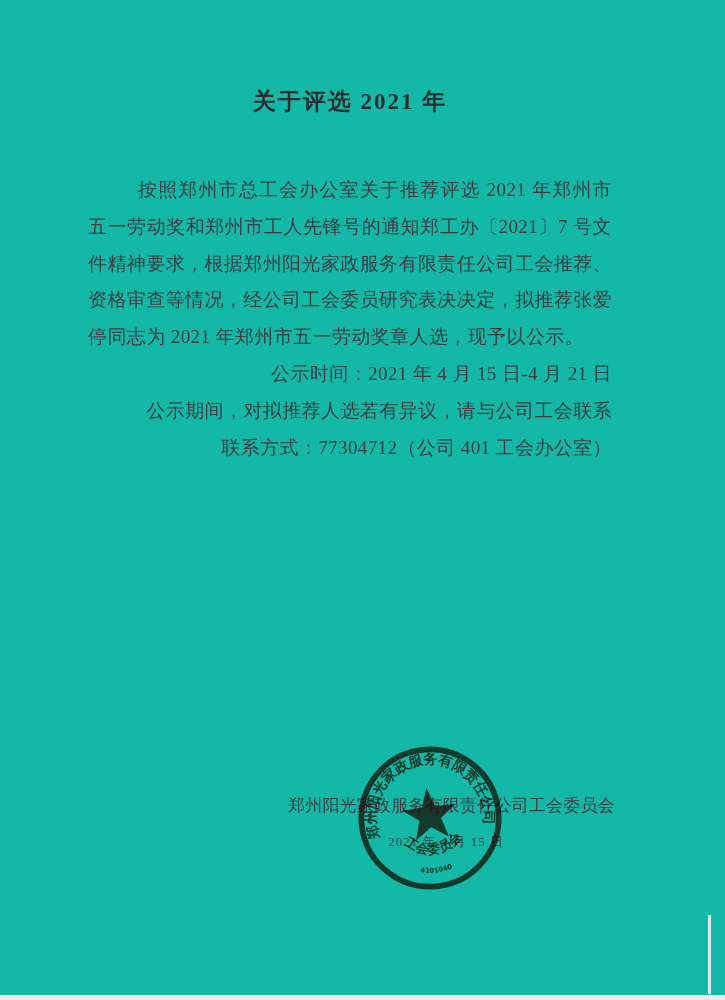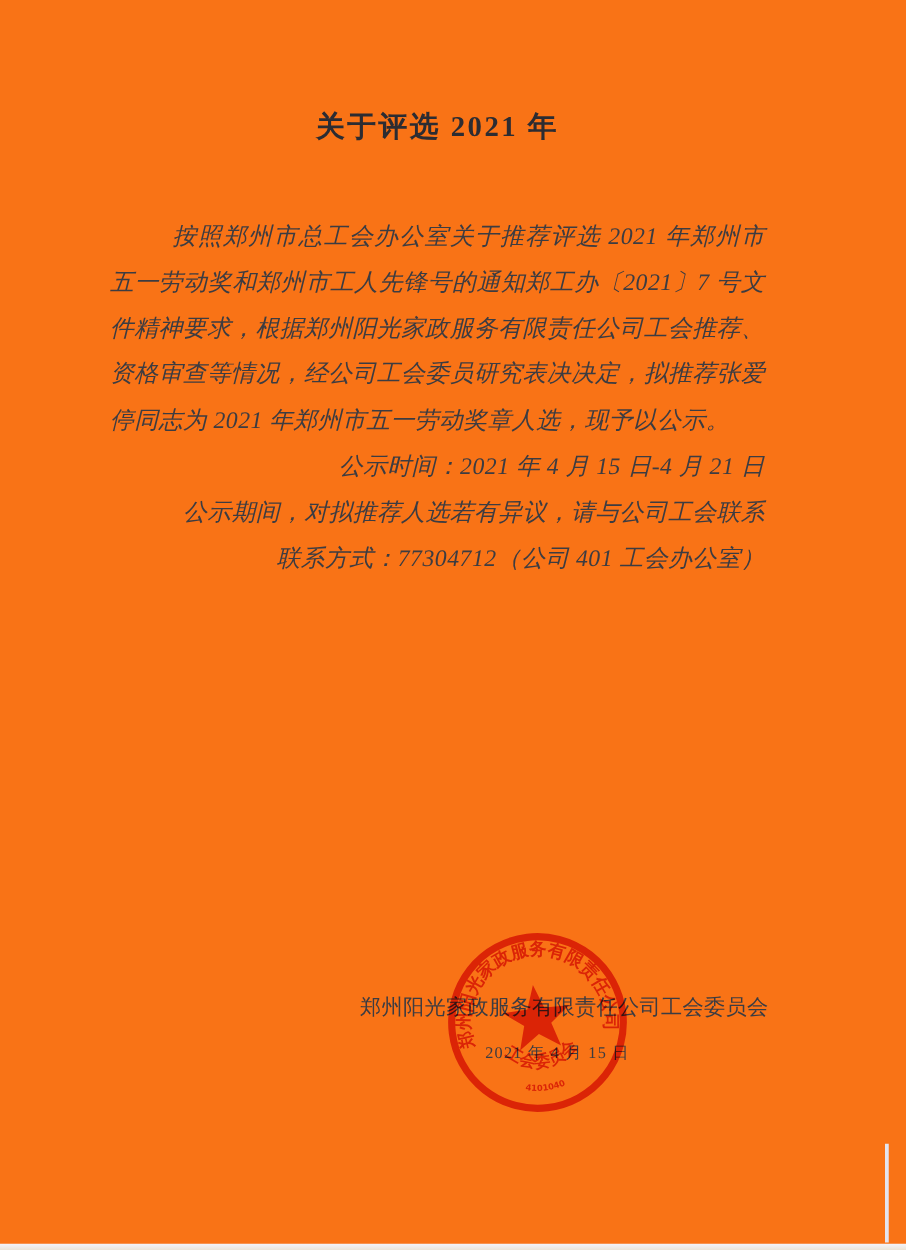--- a/index.html
+++ b/index.html
@@ -5,21 +5,21 @@
   html, body { margin: 0; padding: 0; }
   body {
     width: 725px; height: 1000px;
     background: #eef0f4;
     font-family: "Liberation Serif", "DejaVu Serif", serif;
     position: relative;
   }
   .page {
     position: absolute; left: 0; top: 0;
     width: 725px; height: 1000px;
-    background: #f97316;
+    background: #14b8a6;
     overflow: hidden;
   }
   .scan-edge-bottom {
     position: absolute; left: 0; right: 0; bottom: 0; height: 5px;
     background: linear-gradient(#f4f4fa, #ece4d6);
   }
   .scan-edge-right {
     position: absolute; top: 915px; bottom: 6px; right: 14px; width: 3px;
     background: #e4e4ee;
   }
@@ -34,21 +34,21 @@
   #title1 { top: 86px; }
   #title2 { top: 126px; }
   .bodytext {
     position: absolute; left: 88px; top: 172px; width: 524px;
     font-size: 19px; line-height: 36.8px;
     color: #3c3c42;
     letter-spacing: 0.4px;
     text-align: justify;
     word-break: break-all;
   }
-  .bodytext p { margin: 0; text-indent: 50px; font-style: italic; }
+  .bodytext p { margin: 0; text-indent: 50px; }
   .notice-line { text-indent: 48px; text-align: right; }
   .signature {
     position: absolute; left: 288px; top: 794px; width: 316px;
     text-align: center; font-size: 17px; color: #3c3c42;
     letter-spacing: 0.2px; white-space: nowrap;
   }
   .doc-date {
     position: absolute; left: 288px; top: 833px; width: 316px;
     text-align: center; font-size: 13px; color: #3c3c42;
     letter-spacing: 1px; white-space: nowrap;

